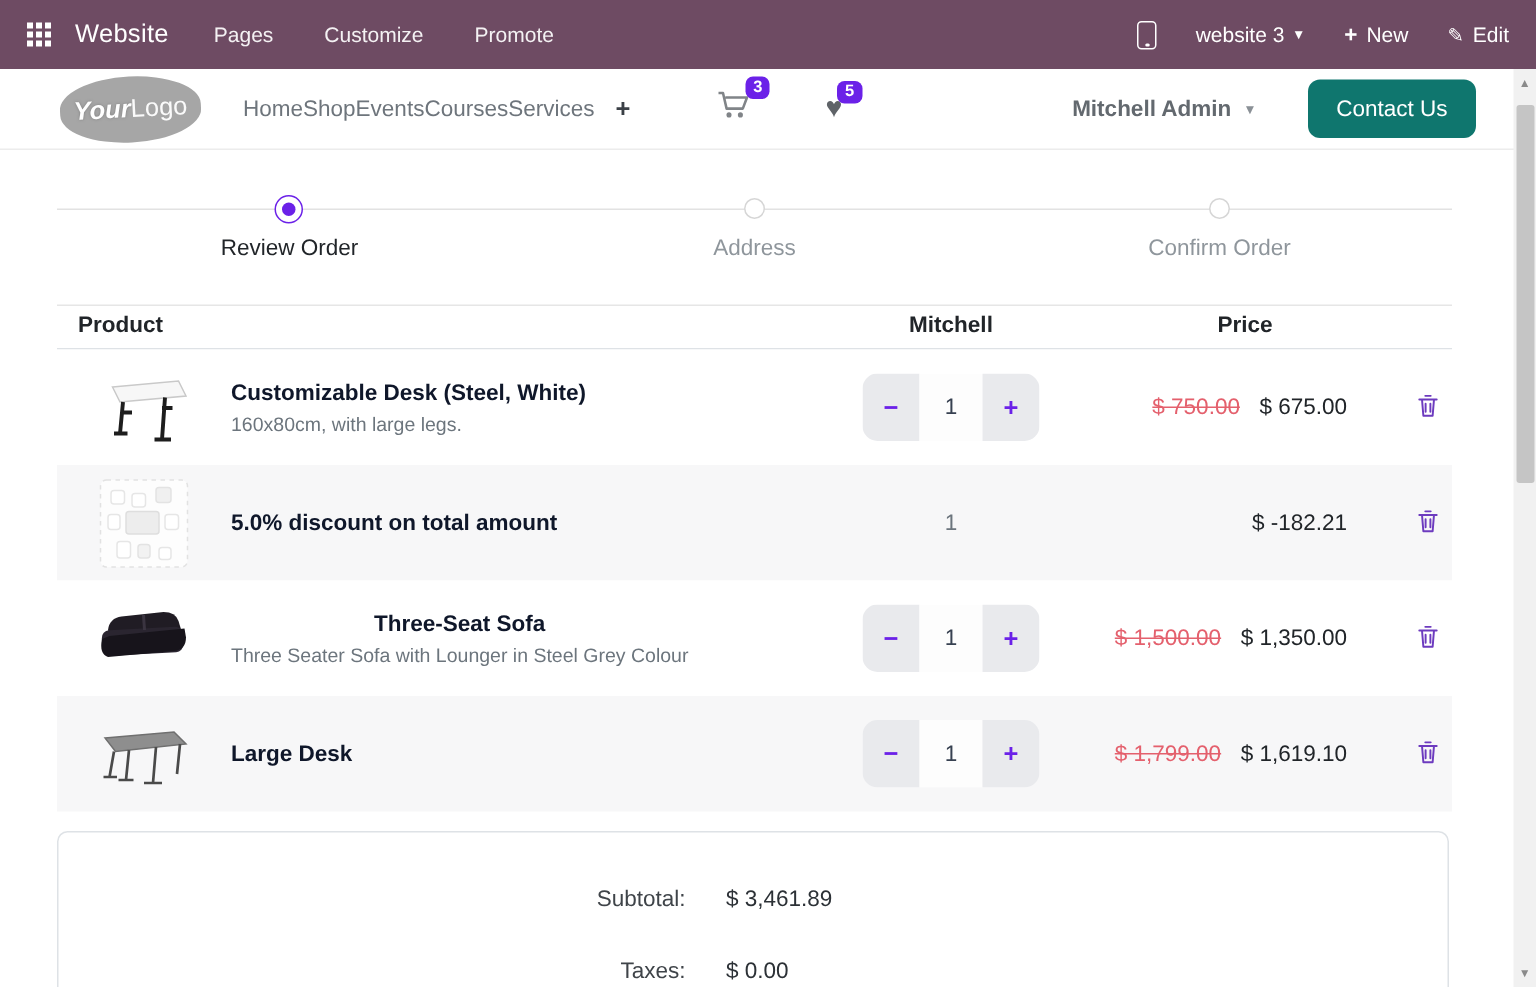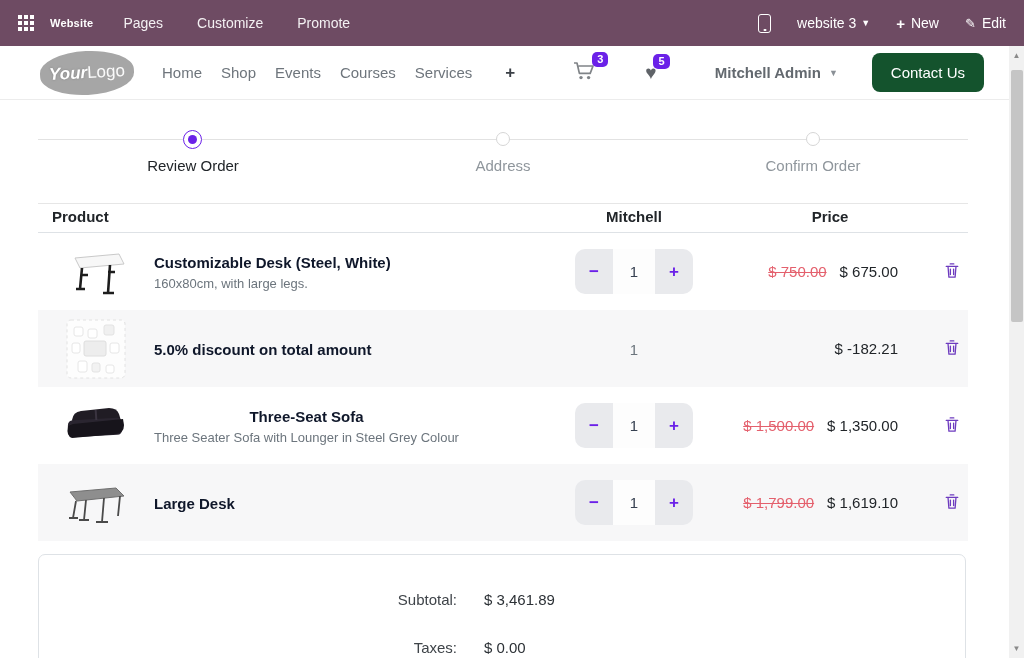--- a/index.html
+++ b/index.html
@@ -9,21 +9,21 @@
     -webkit-font-smoothing:antialiased;
   }
   
   .topbar{
     position:absolute;top:0;left:0;width:1024px;height:46px;
     background:#6e4b63;display:flex;align-items:center;
     color:#fff;box-sizing:border-box;padding:0 18px;
   }
   .apps-icon{display:grid;grid-template-columns:repeat(3,4px);grid-gap:2px;margin-right:16px;cursor:pointer;}
   .apps-icon span{width:4px;height:4px;background:#fff;}
-  .brand{font-size:11px;font-weight:700;margin-right:30px;letter-spacing:.2px;}
+  .brand{font-size:17px;font-weight:400;margin-right:30px;letter-spacing:.2px;}
   .topmenu{display:flex;gap:34px;font-size:14px;color:rgba(255,255,255,.92);}
   .topmenu .item{cursor:pointer;}
   .top-right{margin-left:auto;display:flex;align-items:center;gap:26px;font-size:14px;}
   .phone-icon{width:11px;height:17px;border:1.6px solid #fff;border-radius:3px;position:relative;}
   .phone-icon:after{content:"";position:absolute;bottom:1px;left:50%;transform:translateX(-50%);width:3px;height:1.5px;background:#fff;border-radius:1px;}
   .caret{font-size:9px;margin-left:5px;vertical-align:1px;}
   .plus-glyph{font-weight:700;font-size:15px;margin-right:6px;}
   .pencil-glyph{font-size:13px;margin-right:6px;}
   .top-right .clickable{cursor:pointer;display:flex;align-items:center;}
   
@@ -32,33 +32,33 @@
     border-bottom:1px solid #ececec;display:flex;align-items:center;
     box-sizing:border-box;padding:0 40px;
   }
   .logo{
     width:94px;height:44px;background:#a6a6a6;border-radius:50% / 46%;
     display:flex;align-items:center;justify-content:center;transform:rotate(-3deg);
     color:#fff;font-size:17px;flex-shrink:0;cursor:pointer;
   }
   .logo .l1{font-weight:800;font-style:italic;text-shadow:0 0 2px #7d7d7d;}
   .logo .l2{font-weight:300;opacity:.95;}
-  .navlinks{display:flex;gap:19px;margin-left:28px;font-size:15px;color:#6e757c;align-items:center;}
+  .navlinks{display:flex;margin-left:28px;font-size:15px;color:#6e757c;align-items:center;}
   .navlinks .nav-item{cursor:pointer;}
   .nav-plus{color:#3b4046;font-weight:700;font-size:17px;margin-left:14px;cursor:pointer;}
   .icon-wrap{position:relative;margin-left:46px;cursor:pointer;}
   .badge{
     position:absolute;top:-9px;right:-13px;background:#6b21e8;color:#fff;
     font-size:11px;font-weight:700;padding:1px 5px;border-radius:5px;line-height:13px;
   }
   .heart-glyph{font-size:19px;color:#5f6368;line-height:19px;}
   .user-menu{margin-left:auto;font-size:15px;font-weight:700;color:#63696f;cursor:pointer;display:flex;align-items:center;gap:8px;}
   .user-caret{font-size:9px;color:#8a9096;}
   .contact-btn{
-    margin-left:34px;background:#14532d;color:#fff;border:none;border-radius:8px;
+    margin-left:34px;background:#0f766e;color:#fff;border:none;border-radius:8px;
     font-family:inherit;font-size:15px;padding:11px 19px;cursor:pointer;
   }
   
   .page{position:absolute;top:100px;left:38px;width:930px;}
   
   .step-line{position:absolute;top:39px;left:0;width:930px;height:1px;background:#e2e2e2;}
   .step-dot{position:absolute;background:#fff;box-sizing:border-box;border-radius:50%;}
   .step-dot.inactive{width:14px;height:14px;top:32px;border:1.5px solid #d6d6d6;}
   .step-dot.active{width:19px;height:19px;top:30px;border:1.8px solid #6b21e8;display:flex;align-items:center;justify-content:center;}
   .step-dot.active i{width:9px;height:9px;border-radius:50%;background:#6b21e8;}

